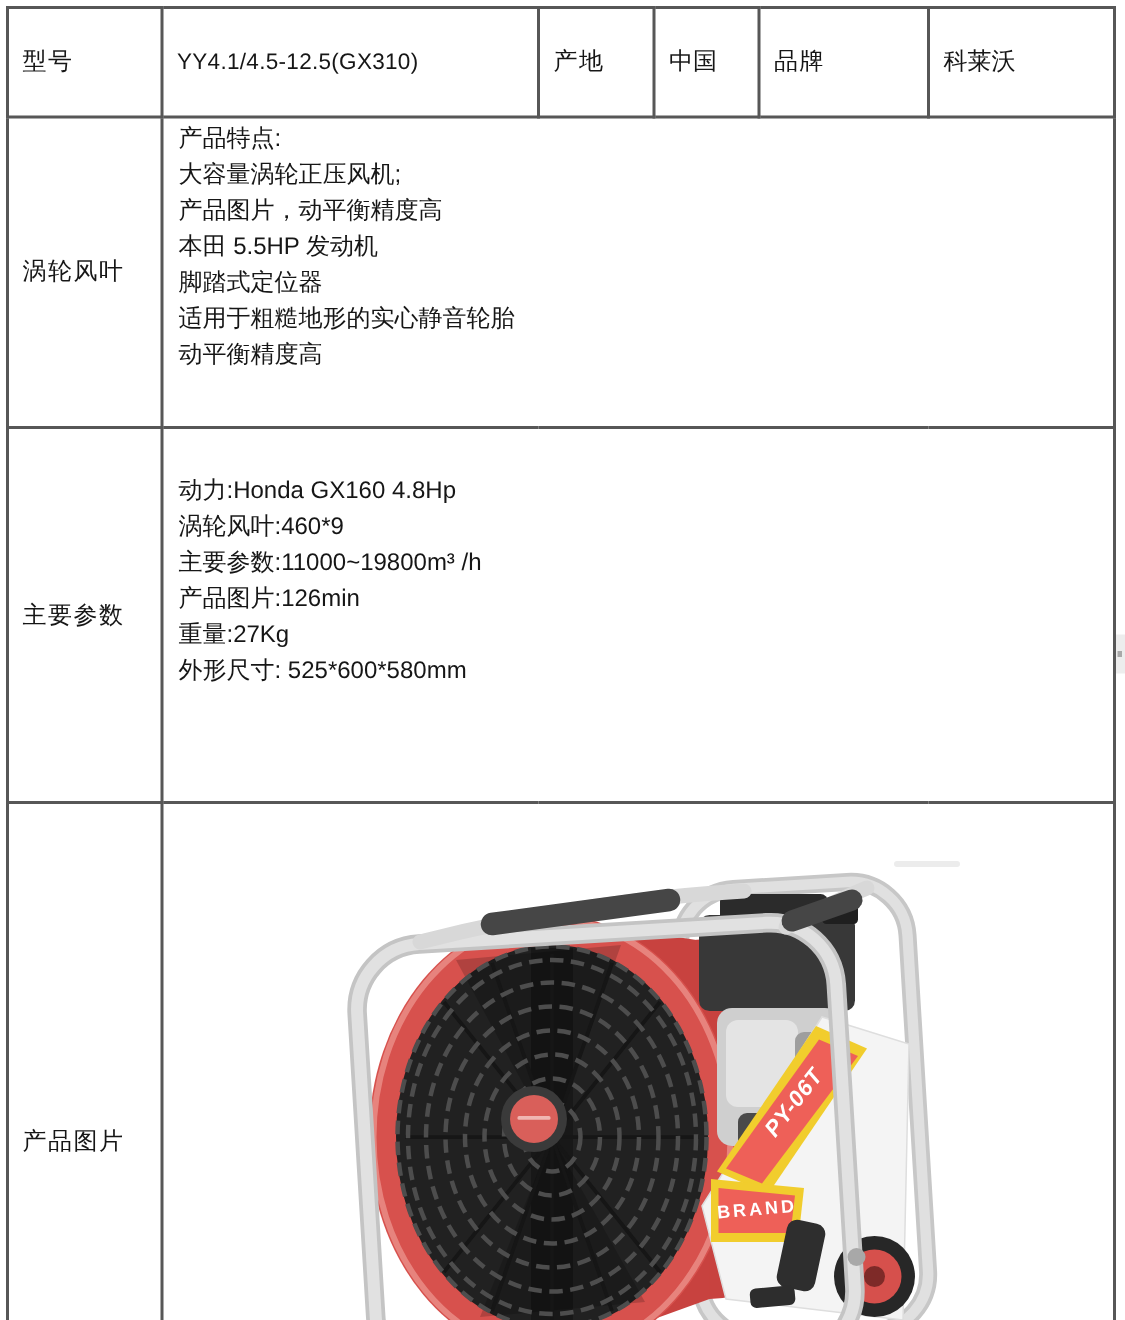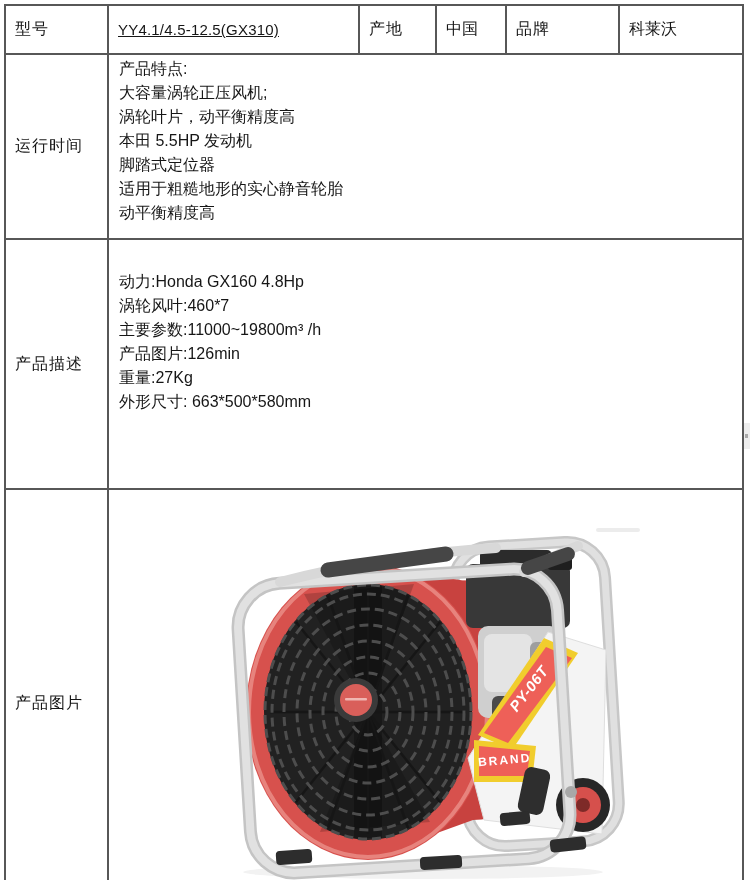--- a/index.html
+++ b/index.html
@@ -8,26 +8,26 @@
     background:#ffffff;
     font-family:"Liberation Sans","DejaVu Sans",sans-serif;
     color:#161616;
   }
   table.spec{
     position:absolute;left:4px;top:4px;width:738px;
     border-collapse:collapse;table-layout:fixed;
   }
   td{
     border:2px solid #575757;
-    padding:0;vertical-align:middle;overflow:hidden;
+    padding:12px;vertical-align:middle;overflow:hidden;
     font-size:16px;
   }
   td.lbl{padding-left:9px;letter-spacing:1px;white-space:nowrap;}
   td.val{padding-left:9px;white-space:nowrap;}
-  td.model-val{font-size:15px;letter-spacing:0.2px;text-decoration:underline;}
+  td.model-val{font-size:15px;letter-spacing:0.2px;}
   tr.r1 td{height:47px;}
   tr.r2 td{height:181px;}
   tr.r3 td{height:218px;}
   tr.r4 td{height:426px;}
   td.content{
     vertical-align:top;
     padding:2px 6px 0 10px;
     line-height:24px;
   }
   td.content.params{padding-top:30px;}
@@ -58,40 +58,40 @@
   <tbody>
       <tr class="r1">
     <td class="lbl">型号</td>
     <td class="val model-val">YY4.1/4.5-12.5(GX310)</td>
     <td class="lbl">产地</td>
     <td class="val">中国</td>
     <td class="lbl">品牌</td>
     <td class="val">科莱沃</td>
   </tr>
   <tr class="r2">
-    <td class="lbl">运行时间</td>
+    <td class="lbl">涡轮风叶</td>
     <td class="content" colspan="5">
       <div class="line">产品特点:</div>
       <div class="line">大容量涡轮正压风机;</div>
-      <div class="line">涡轮叶片，动平衡精度高</div>
+      <div class="line">产品图片，动平衡精度高</div>
       <div class="line">本田 5.5HP 发动机</div>
       <div class="line">脚踏式定位器</div>
       <div class="line">适用于粗糙地形的实心静音轮胎</div>
       <div class="line">动平衡精度高</div>
     </td>
   </tr>
   <tr class="r3">
-    <td class="lbl">产品描述</td>
+    <td class="lbl">主要参数</td>
     <td class="content params" colspan="5">
       <div class="line">动力:Honda GX160 4.8Hp</div>
-      <div class="line">涡轮风叶:460*7</div>
+      <div class="line">涡轮风叶:460*9</div>
       <div class="line">主要参数:11000~19800m³ /h</div>
       <div class="line">产品图片:126min</div>
       <div class="line">重量:27Kg</div>
-      <div class="line">外形尺寸: 663*500*580mm</div>
+      <div class="line">外形尺寸: 525*600*580mm</div>
     </td>
   </tr>
   <tr class="r4">
     <td class="lbl">产品图片</td>
     <td class="imgcell" colspan="5">
 
       <svg class="product" width="420" height="382" viewBox="0 0 420 382">
 
         <ellipse cx="195" cy="352" rx="180" ry="7" fill="#f2f2f2"></ellipse>
 

